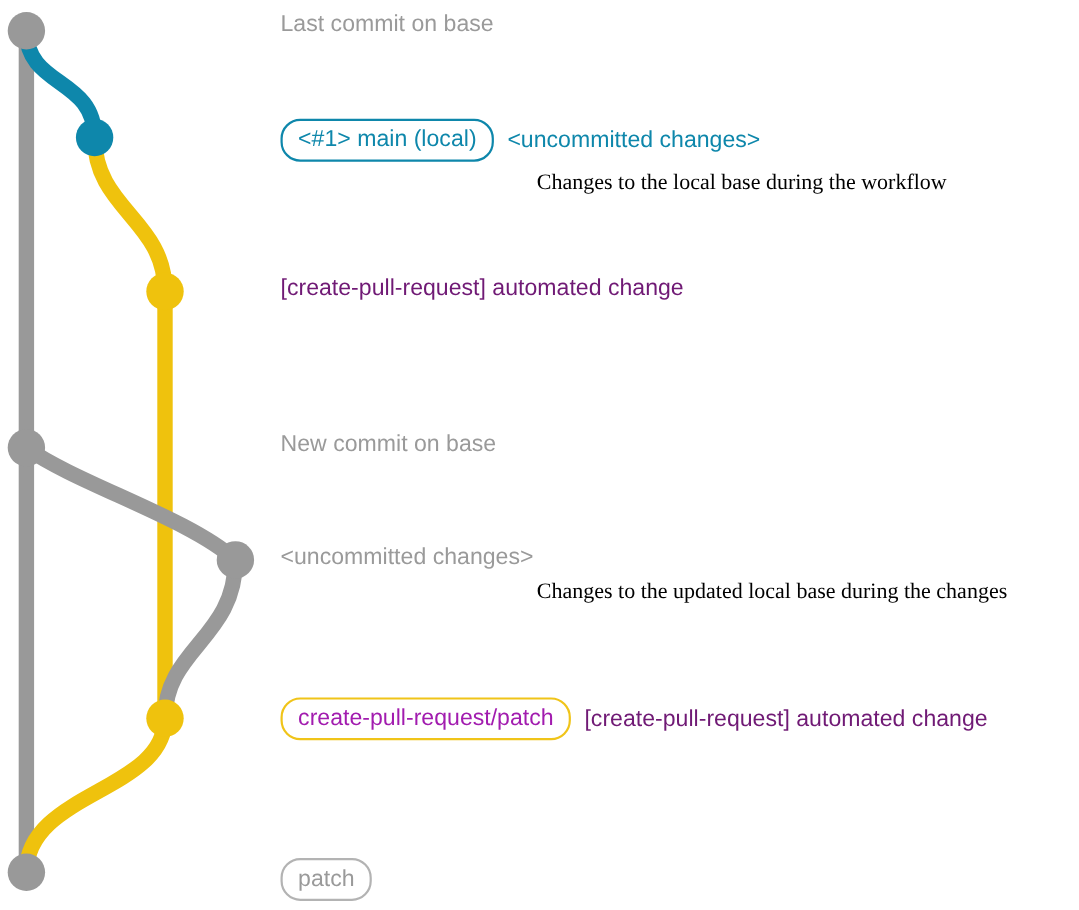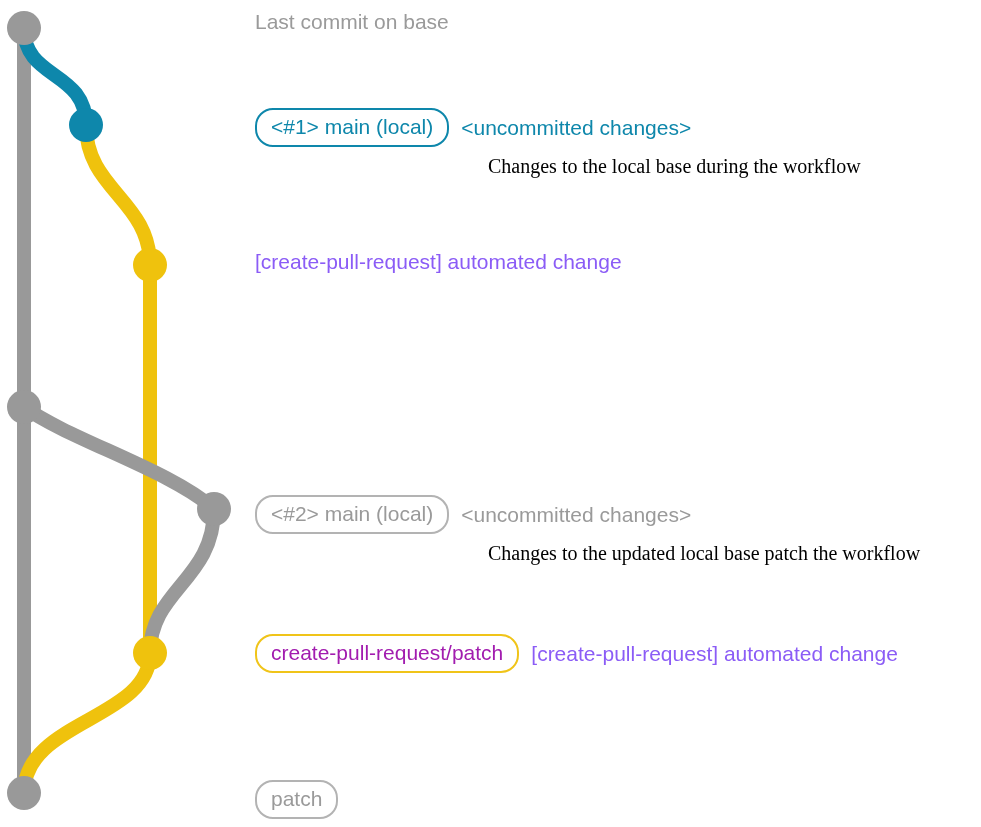--- a/index.html
+++ b/index.html
@@ -59,21 +59,21 @@
   .badge.blue   { border-color: #0e87ab; color: #0e87ab; }
   .badge.yellow { border-color: #f0c419; color: #a21caf; }
   .badge.gray   { border-color: #b3b3b3; color: #9a9a9a; }
 
   .subject {
     font-size: 21px;
     line-height: 24px;
     white-space: nowrap;
   }
   .subject.blue   { color: #0e87ab; }
-  .subject.yellow { color: #8b5cf6; }
+  .subject.yellow { color: #701a75; }
   .subject.gray   { color: #9a9a9a; }
 
   .note {
     font-family: "Liberation Serif", serif;
     font-size: 20px;
     line-height: 22px;
     color: #000000;
     white-space: nowrap;
     margin-top: 8px;
     text-align: center;
@@ -118,27 +118,31 @@
     </div>
     <div class="note" style="margin-left:233px;">Changes to the local base during the workflow</div>
   </div>
 
   <div class="row" style="top:250px;">
     <div class="row-head">
       <span class="subject yellow">[create-pull-request] automated change</span>
     </div>
   </div>
 
+  <div class="row" style="top:392px;">
+    <div class="row-head">
+      <span class="subject gray">New commit on base</span>
+    </div>
+  </div>
 
   <div class="row" style="top:495px;">
     <div class="row-head">
-      <span class="badge gray">&lt;#2&gt; main (local)</span>
       <span class="subject gray">&lt;uncommitted changes&gt;</span>
     </div>
-    <div class="note" style="margin-left:233px;">Changes to the updated local base patch the workflow</div>
+    <div class="note" style="margin-left:233px;">Changes to the updated local base during the changes</div>
   </div>
 
   <div class="row" style="top:634px;">
     <div class="row-head">
       <span class="badge yellow">create-pull-request/patch</span>
       <span class="subject yellow">[create-pull-request] automated change</span>
     </div>
   </div>
 
   <div class="row" style="top:780px;">

